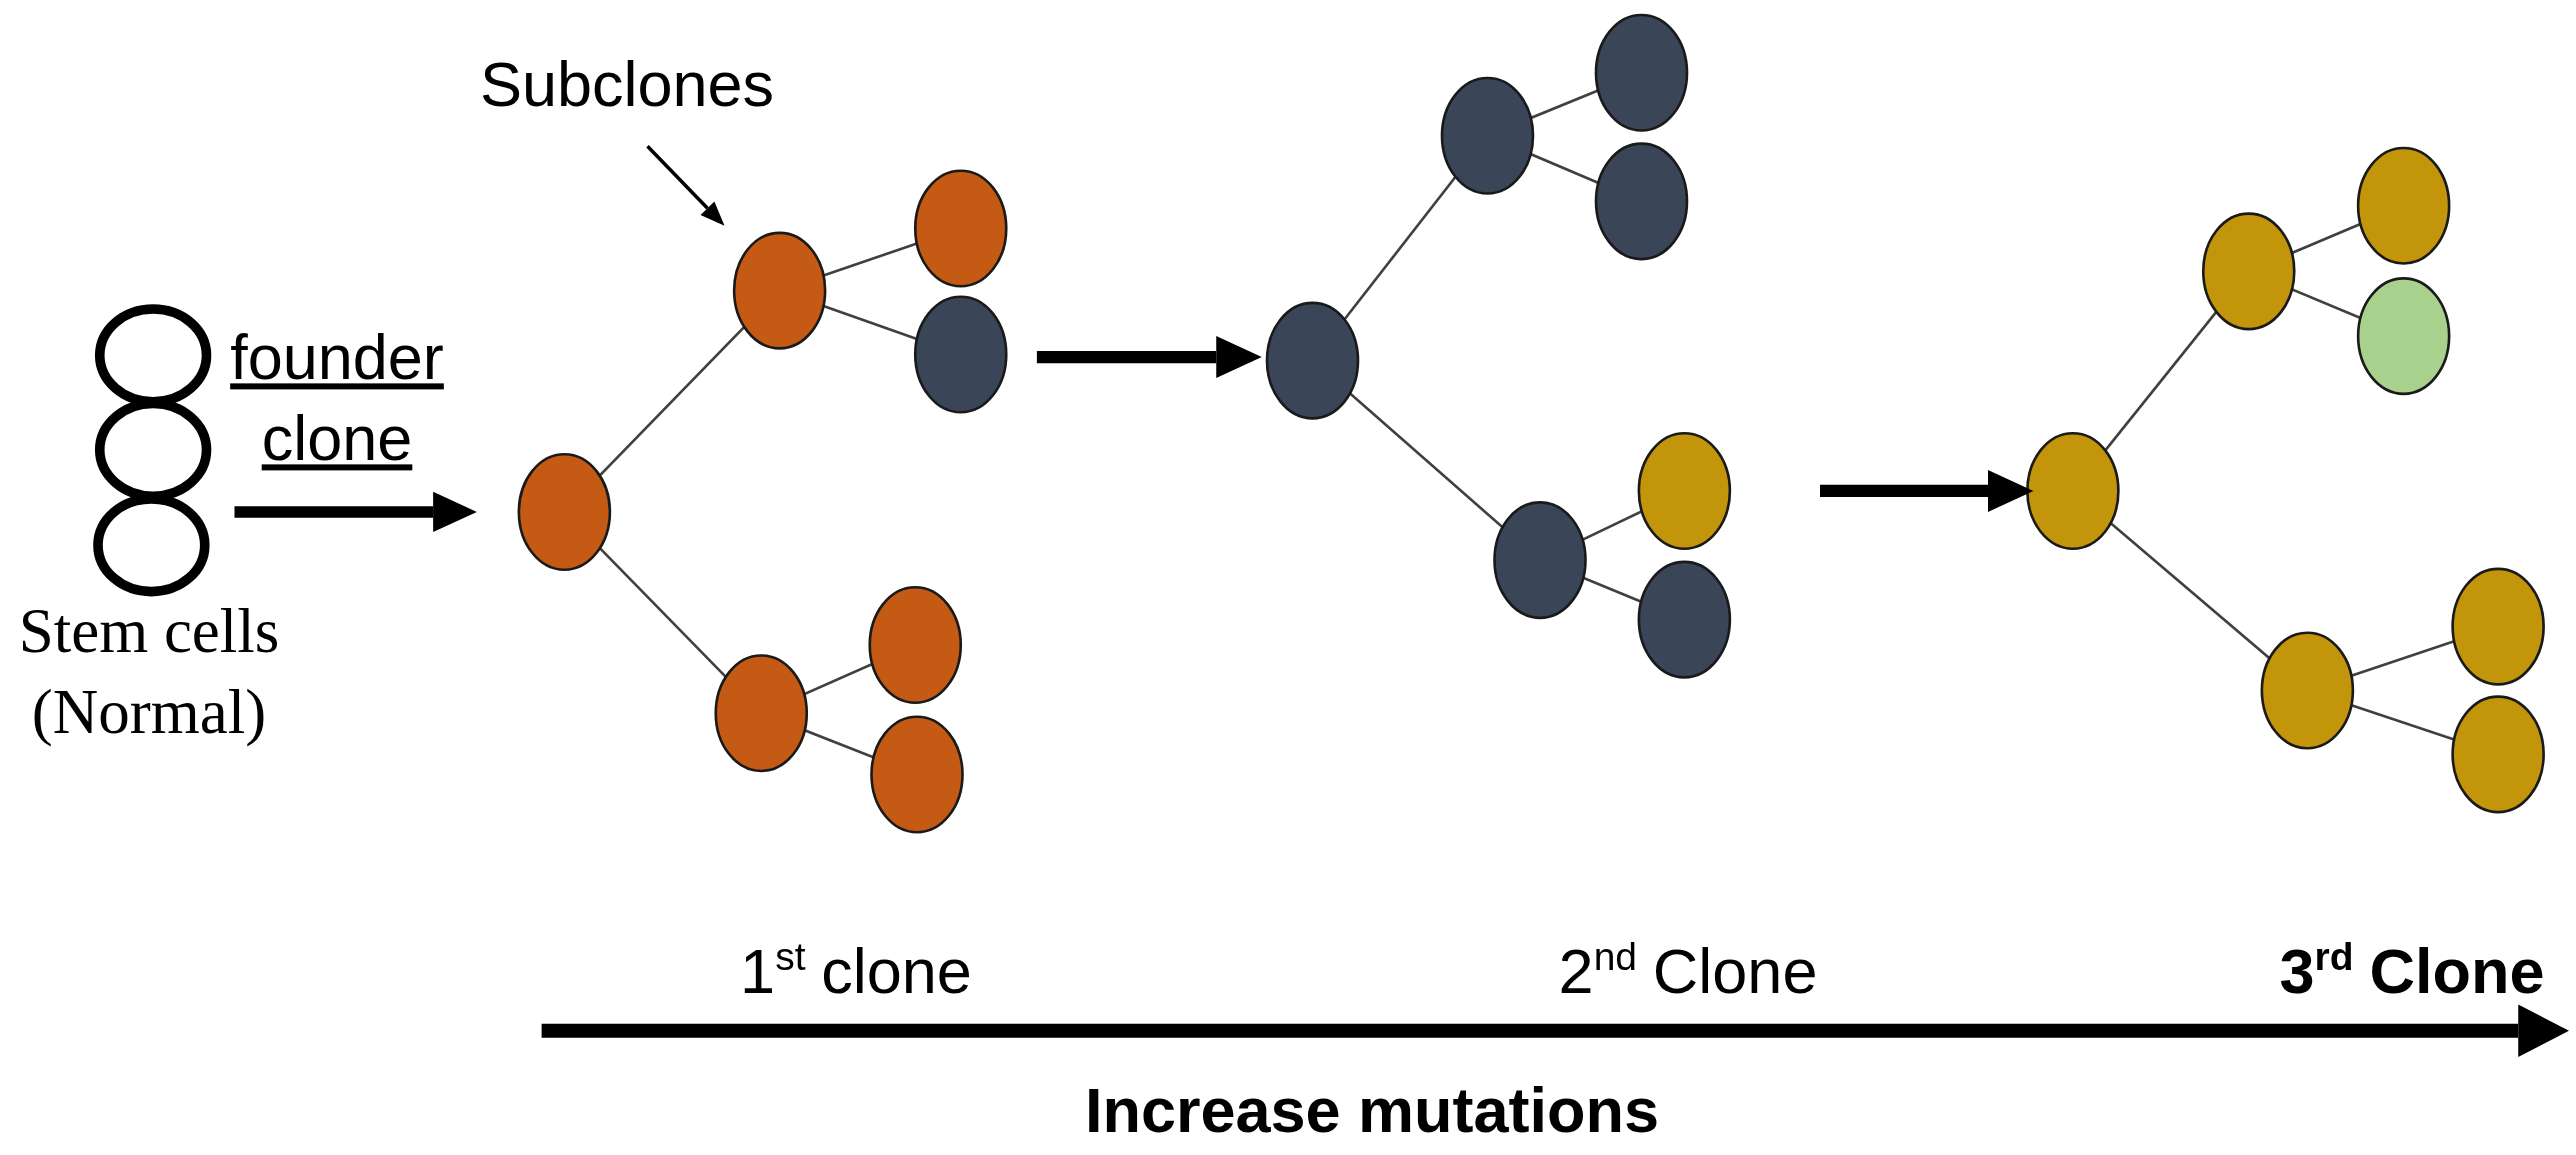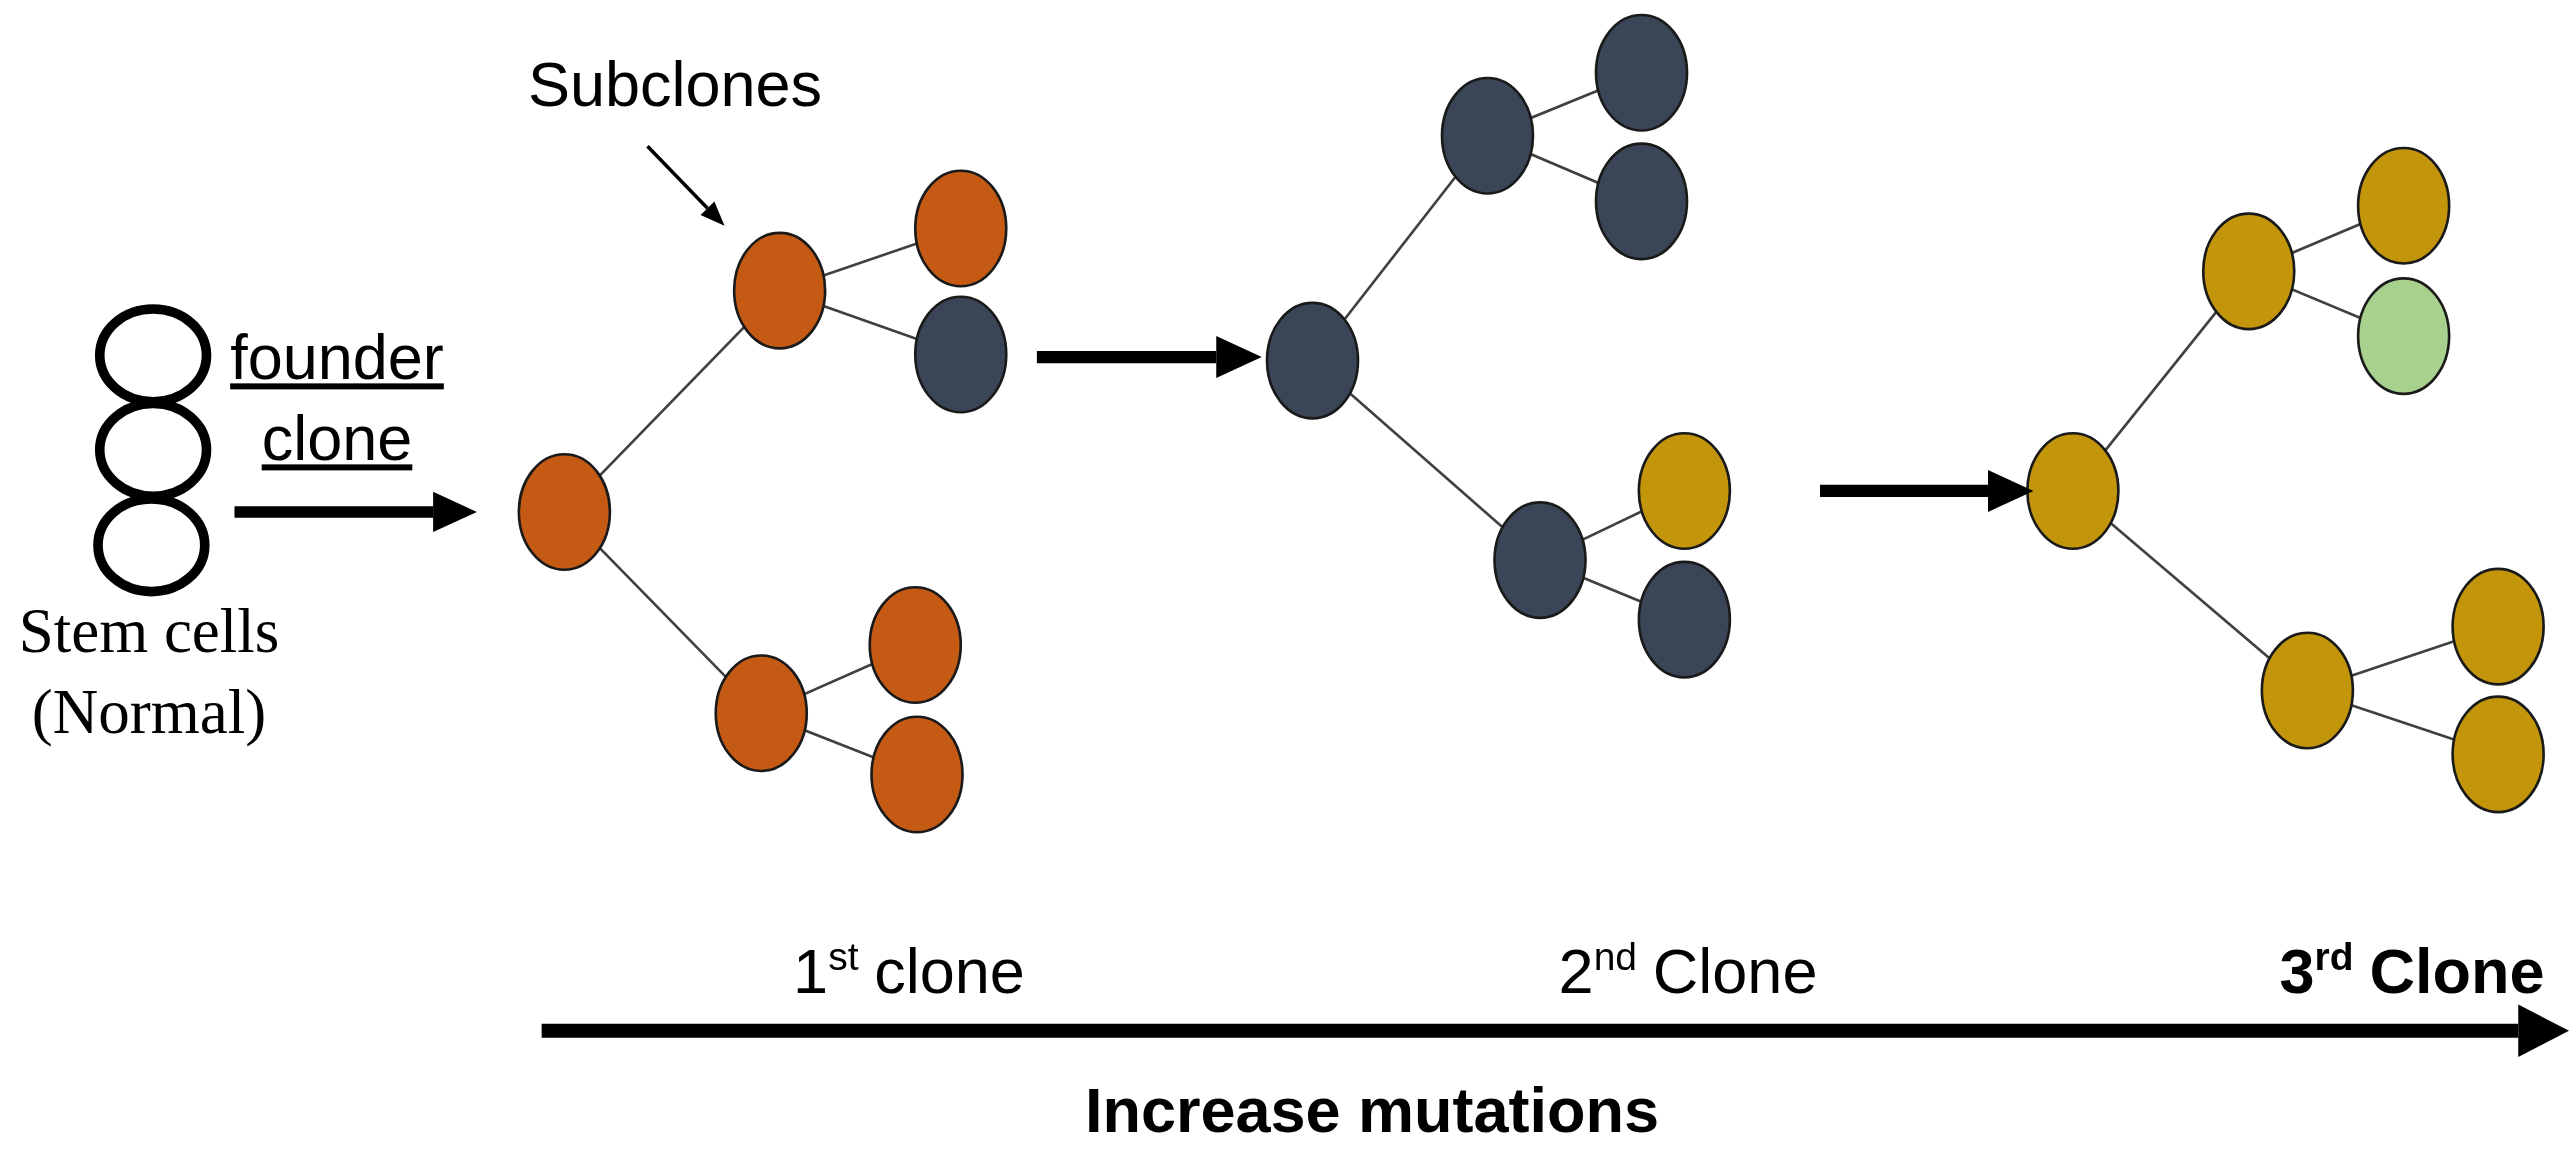--- a/index.html
+++ b/index.html
@@ -22,24 +22,24 @@
   }
   .two-line{line-height:1.28;}
   .sup{
     font-size:39px;
     vertical-align:baseline;
     position:relative;
     top:-23px;
   }
   .sp{display:inline-block;width:15.8px;}
   
-  #lbl-subclones{left:627px;top:84px;margin-left:48px;}
+  #lbl-subclones{left:627px;top:84px;}
   #lbl-founder-clone{left:337px;top:398px;text-decoration:underline;}
   #lbl-stem-cells{left:149px;top:672px;font-family:Liberation Serif, serif;}
-  #lbl-clone-1{left:909px;top:971px;}
+  #lbl-clone-1{left:856px;top:971px;}
   #lbl-clone-2{left:1648px;top:971px;margin-left:40px;}
   #lbl-clone-3{left:2412px;top:971px;font-weight:bold;}
   #lbl-axis{left:1372px;top:1110px;font-weight:bold;}
 </style>
 </head>
 <body>
 
 <div id="stage">
 
   <svg id="diagram-svg" width="2576" height="1156" viewBox="0 0 2944 1321">

